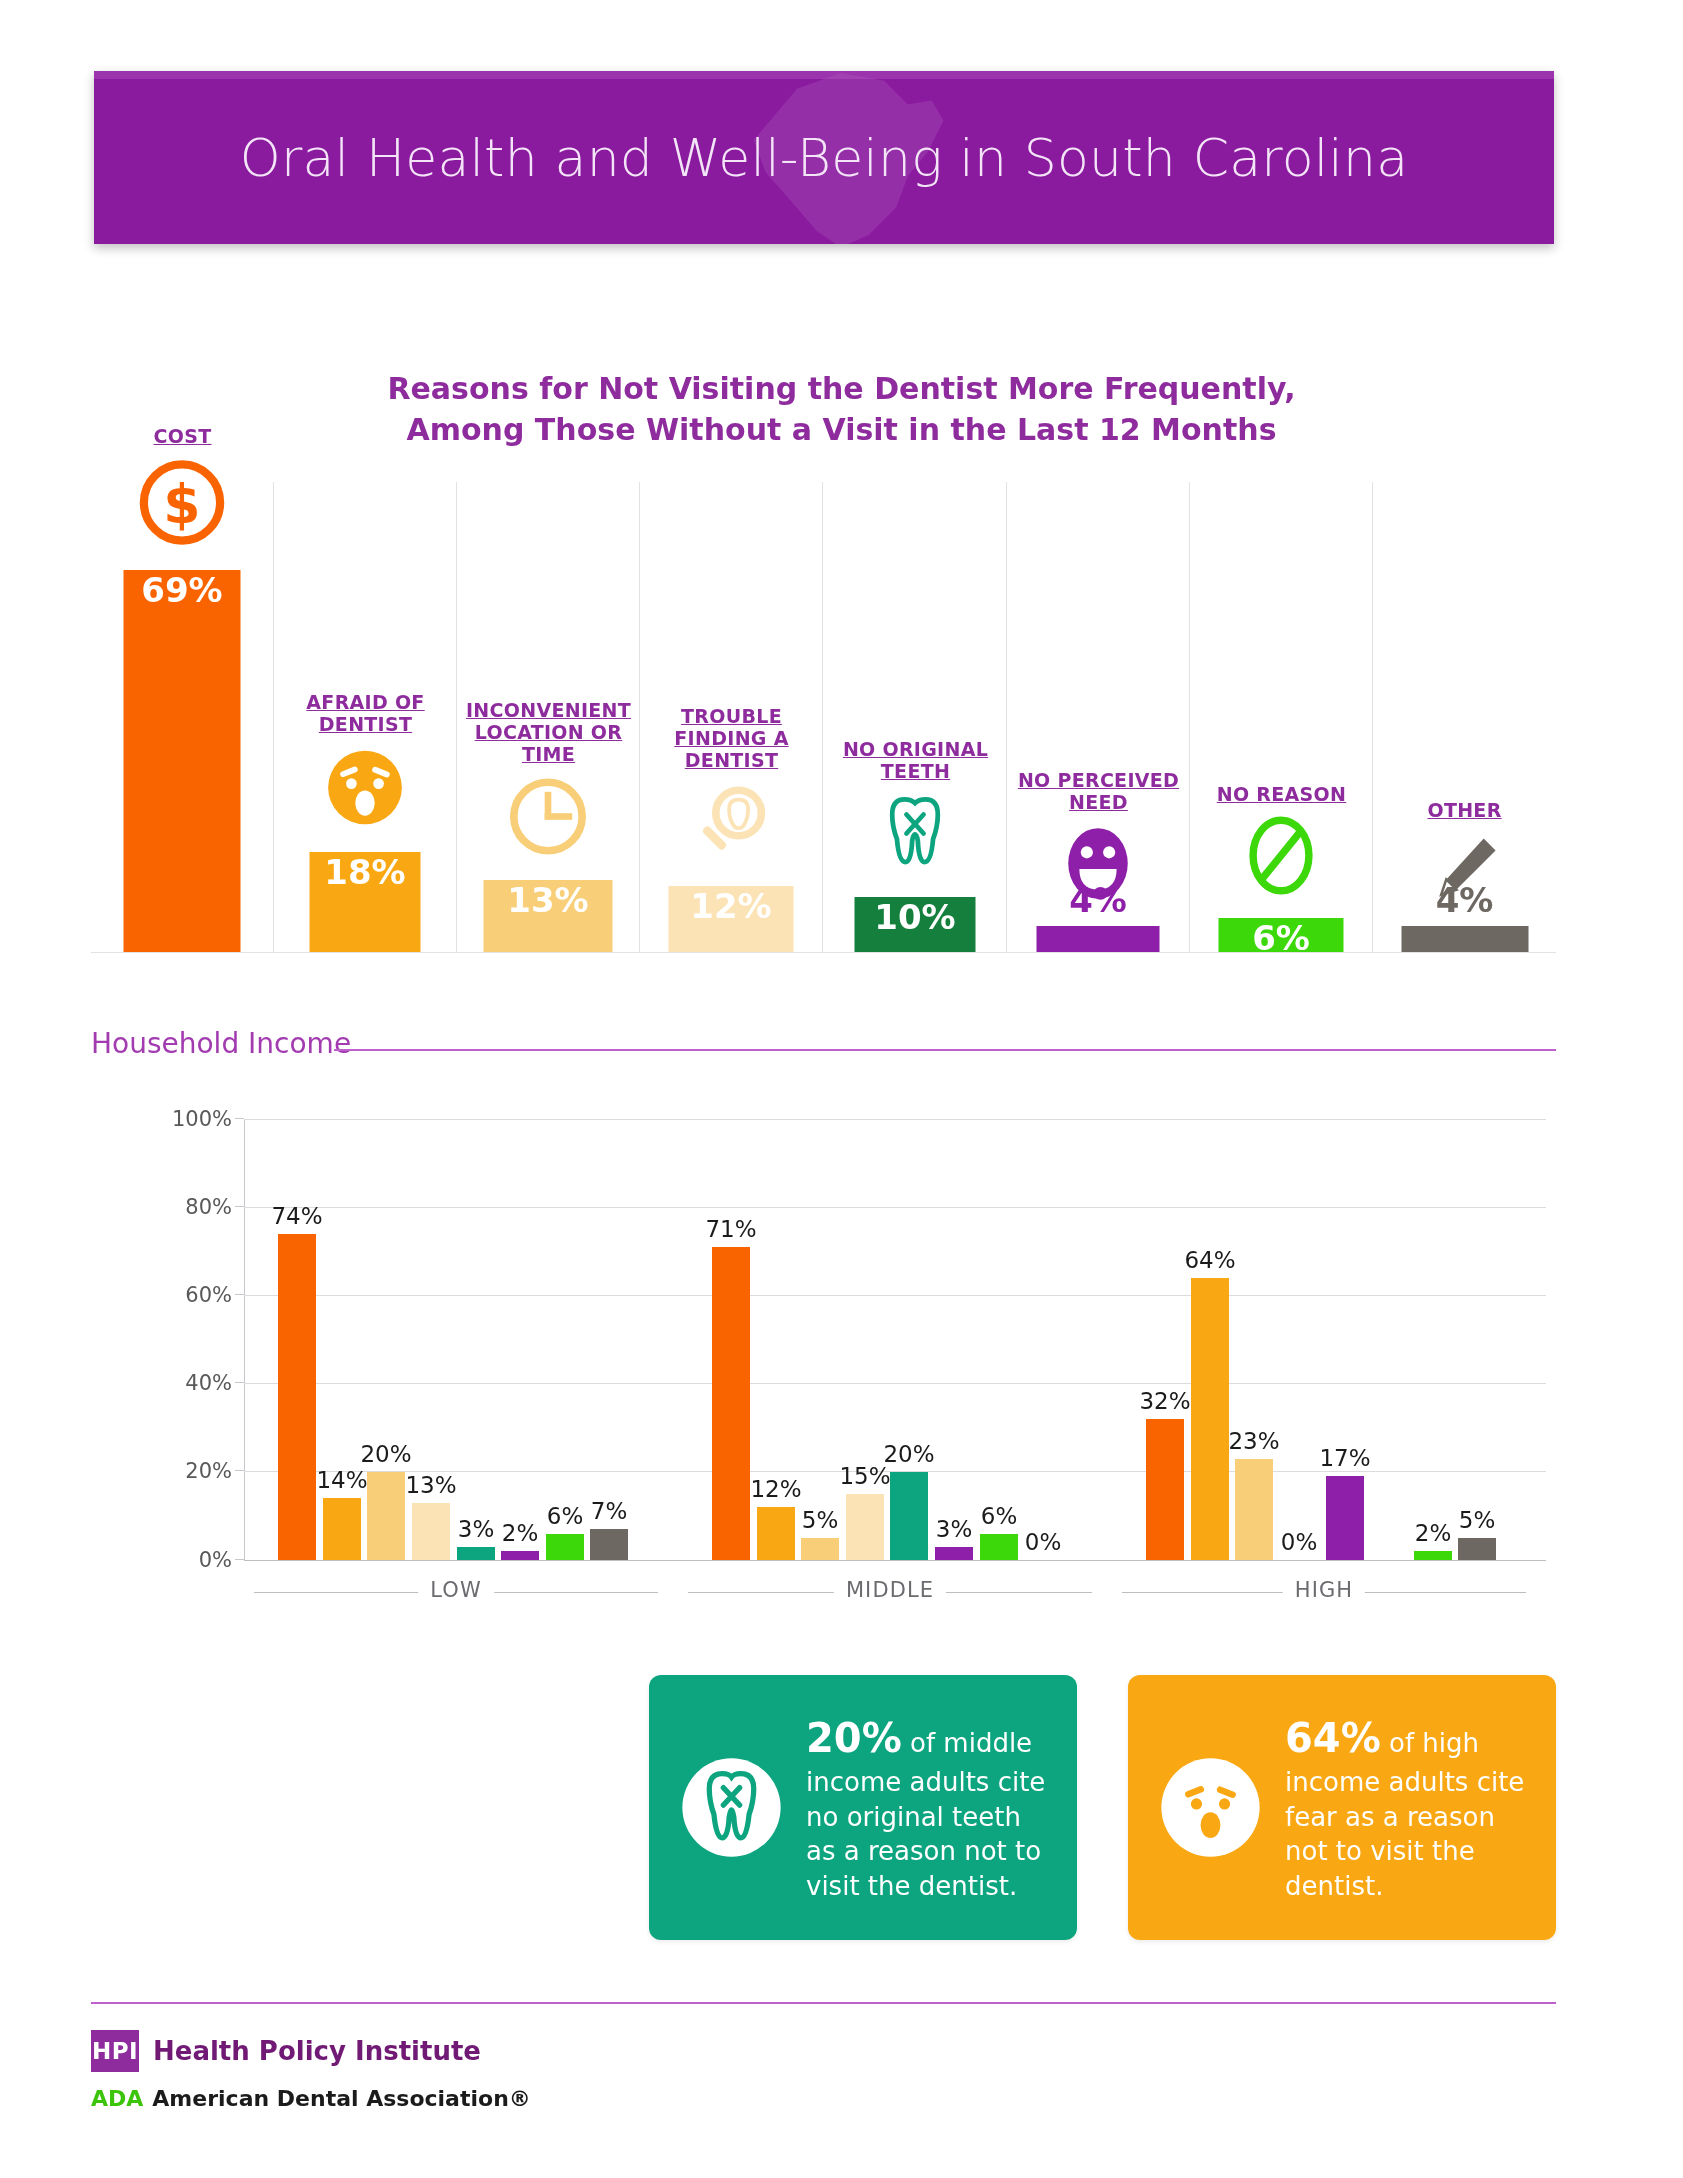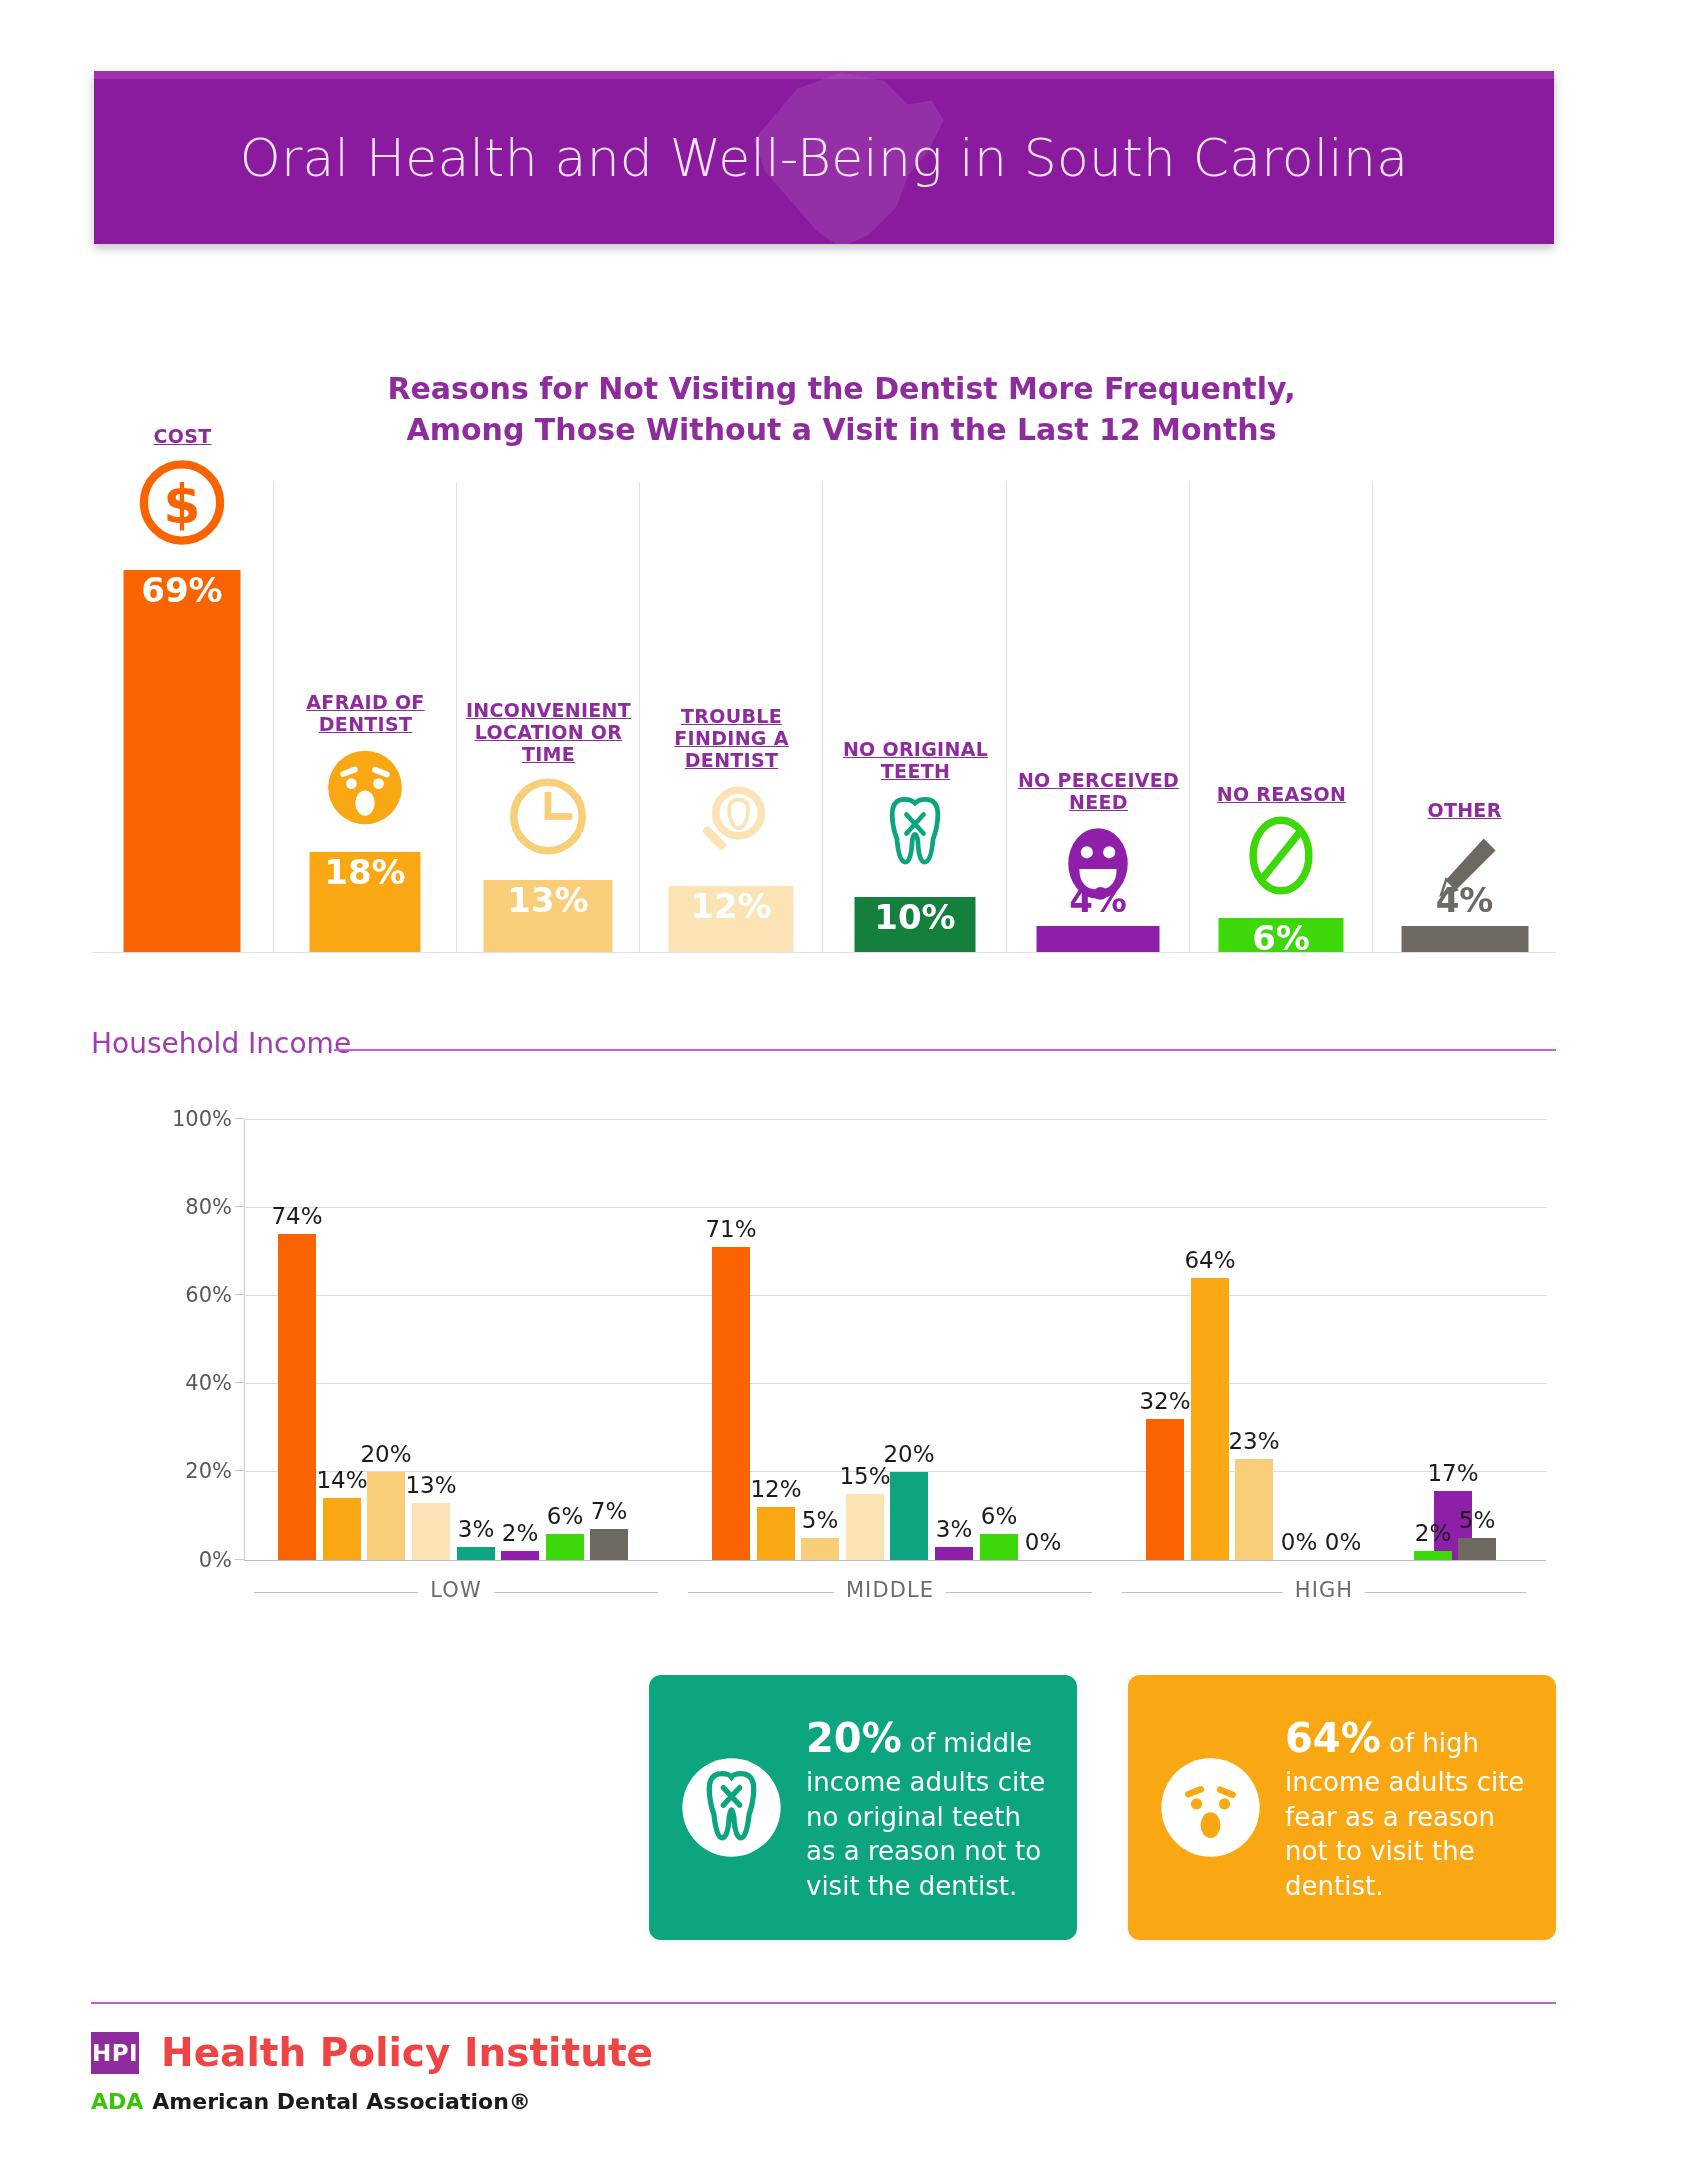--- a/index.html
+++ b/index.html
@@ -248,24 +248,24 @@
     width: 48px; height: 42px;
     background: #8E2C9E;
     color: #fff;
     font-size: 23px;
     font-weight: bold;
     display: flex; align-items: center; justify-content: center;
     letter-spacing: 0.5px;
     font-family: "DejaVu Sans", sans-serif;
   }
   .hpi-name {
-    margin-left: 22px;
-    font-size: 39px;
+    margin-left: 14px;
+    font-size: 26px;
     font-weight: bold;
-    color: #ef4444;
+    color: #701a75;
     font-family: "DejaVu Sans", sans-serif;
   }
   .ada-row { display: flex; align-items: baseline; margin-top: 14px; }
   .ada-mark {
     font-size: 22px; font-weight: bold; color: #3CC40A;
     font-family: "DejaVu Sans", sans-serif;
   }
   .ada-name {
     margin-left: 9px;
     font-size: 22px; font-weight: bold; color: #1B1B1B;
@@ -462,21 +462,21 @@
         </div>
         <div class="gbar" style="left: 991px; width: 38px; height: 101px; background: rgb(249, 206, 120);">
           <div class="gbar-lab">23%</div>
         </div>
         <div class="gbar" style="left: 1036px; width: 38px; height: 0px; background: rgb(251, 227, 182);">
           <div class="gbar-lab">0%</div>
         </div>
         <div class="gbar" style="left: 1080px; width: 38px; height: 0px; background: rgb(13, 165, 127);">
           <div class="gbar-lab">0%</div>
         </div>
-        <div class="gbar" style="left: 1190px; width: 38px; height: 69px; background: rgb(142, 31, 168); margin-top: 8px;">
+        <div class="gbar" style="left: 1082px; width: 38px; height: 84px; background: rgb(142, 31, 168); margin-top: 8px;">
           <div class="gbar-lab">17%</div>
         </div>
         <div class="gbar" style="left: 1170px; width: 38px; height: 8.8px; background: rgb(60, 216, 10);">
           <div class="gbar-lab">2%</div>
         </div>
         <div class="gbar" style="left: 1214px; width: 38px; height: 22px; background: rgb(110, 104, 98);">
           <div class="gbar-lab">5%</div>
         </div>
       </div>
   <div class="grp-axis" style="left: 163px; width: 404px;">

